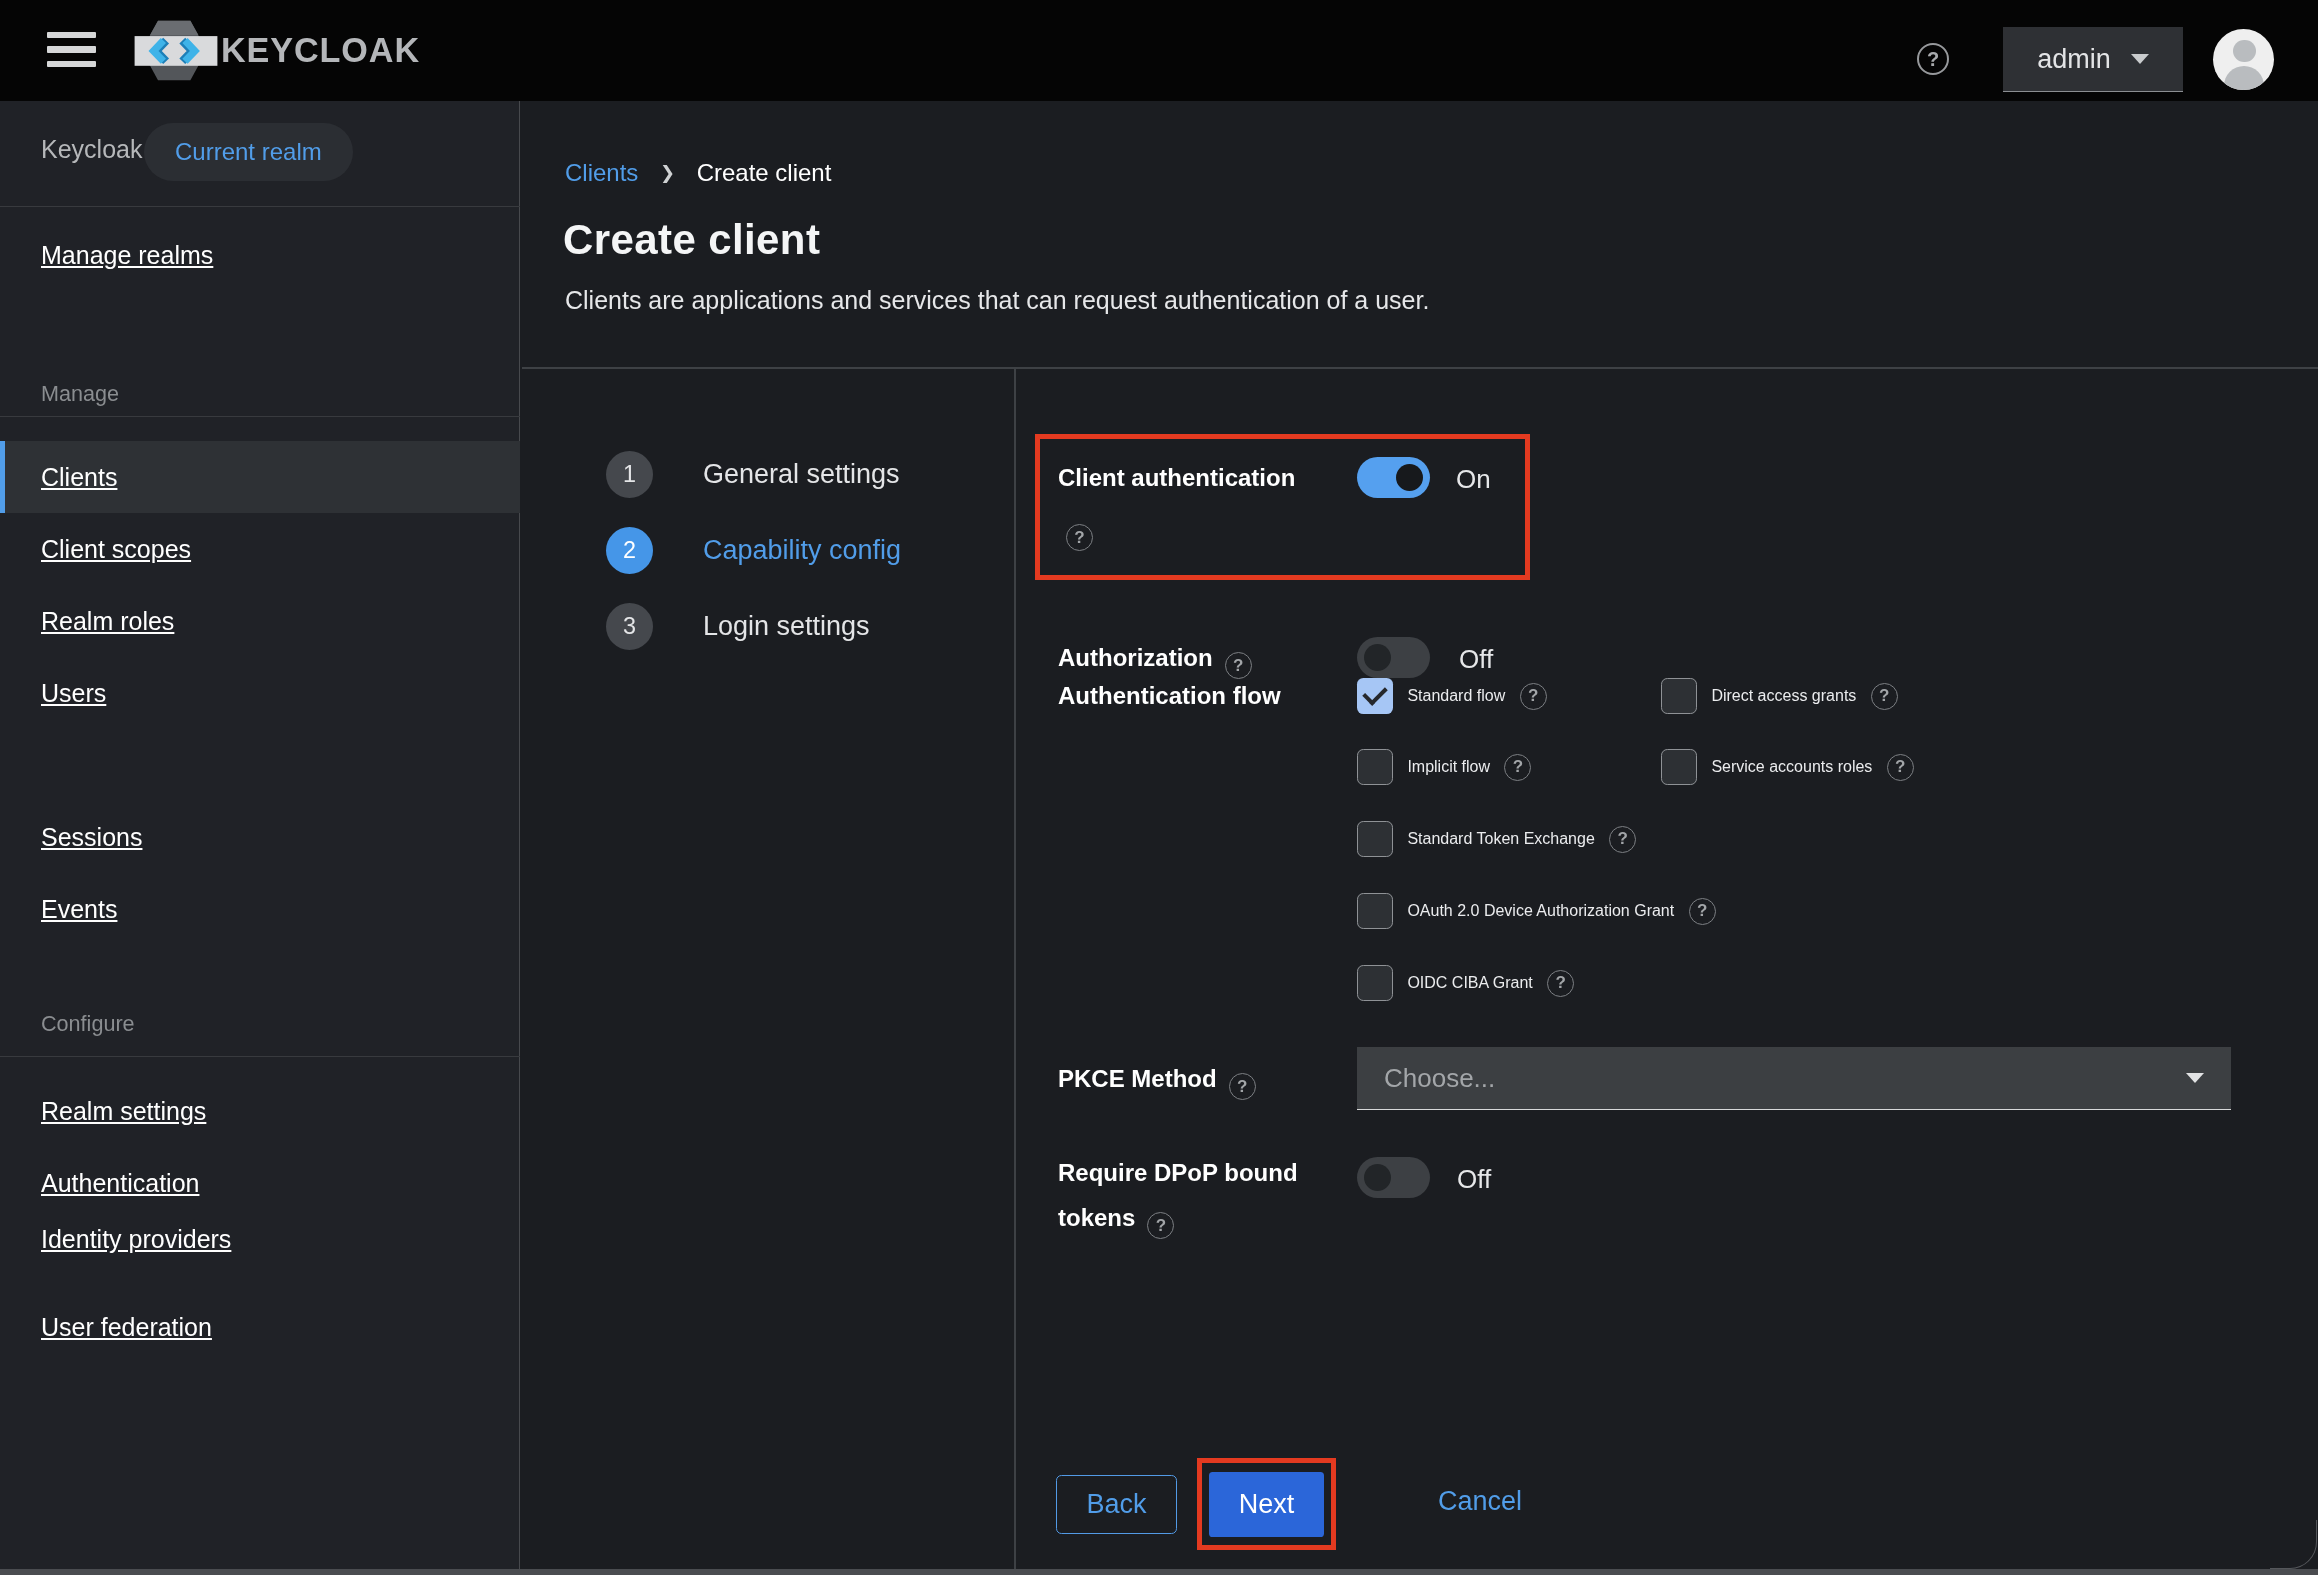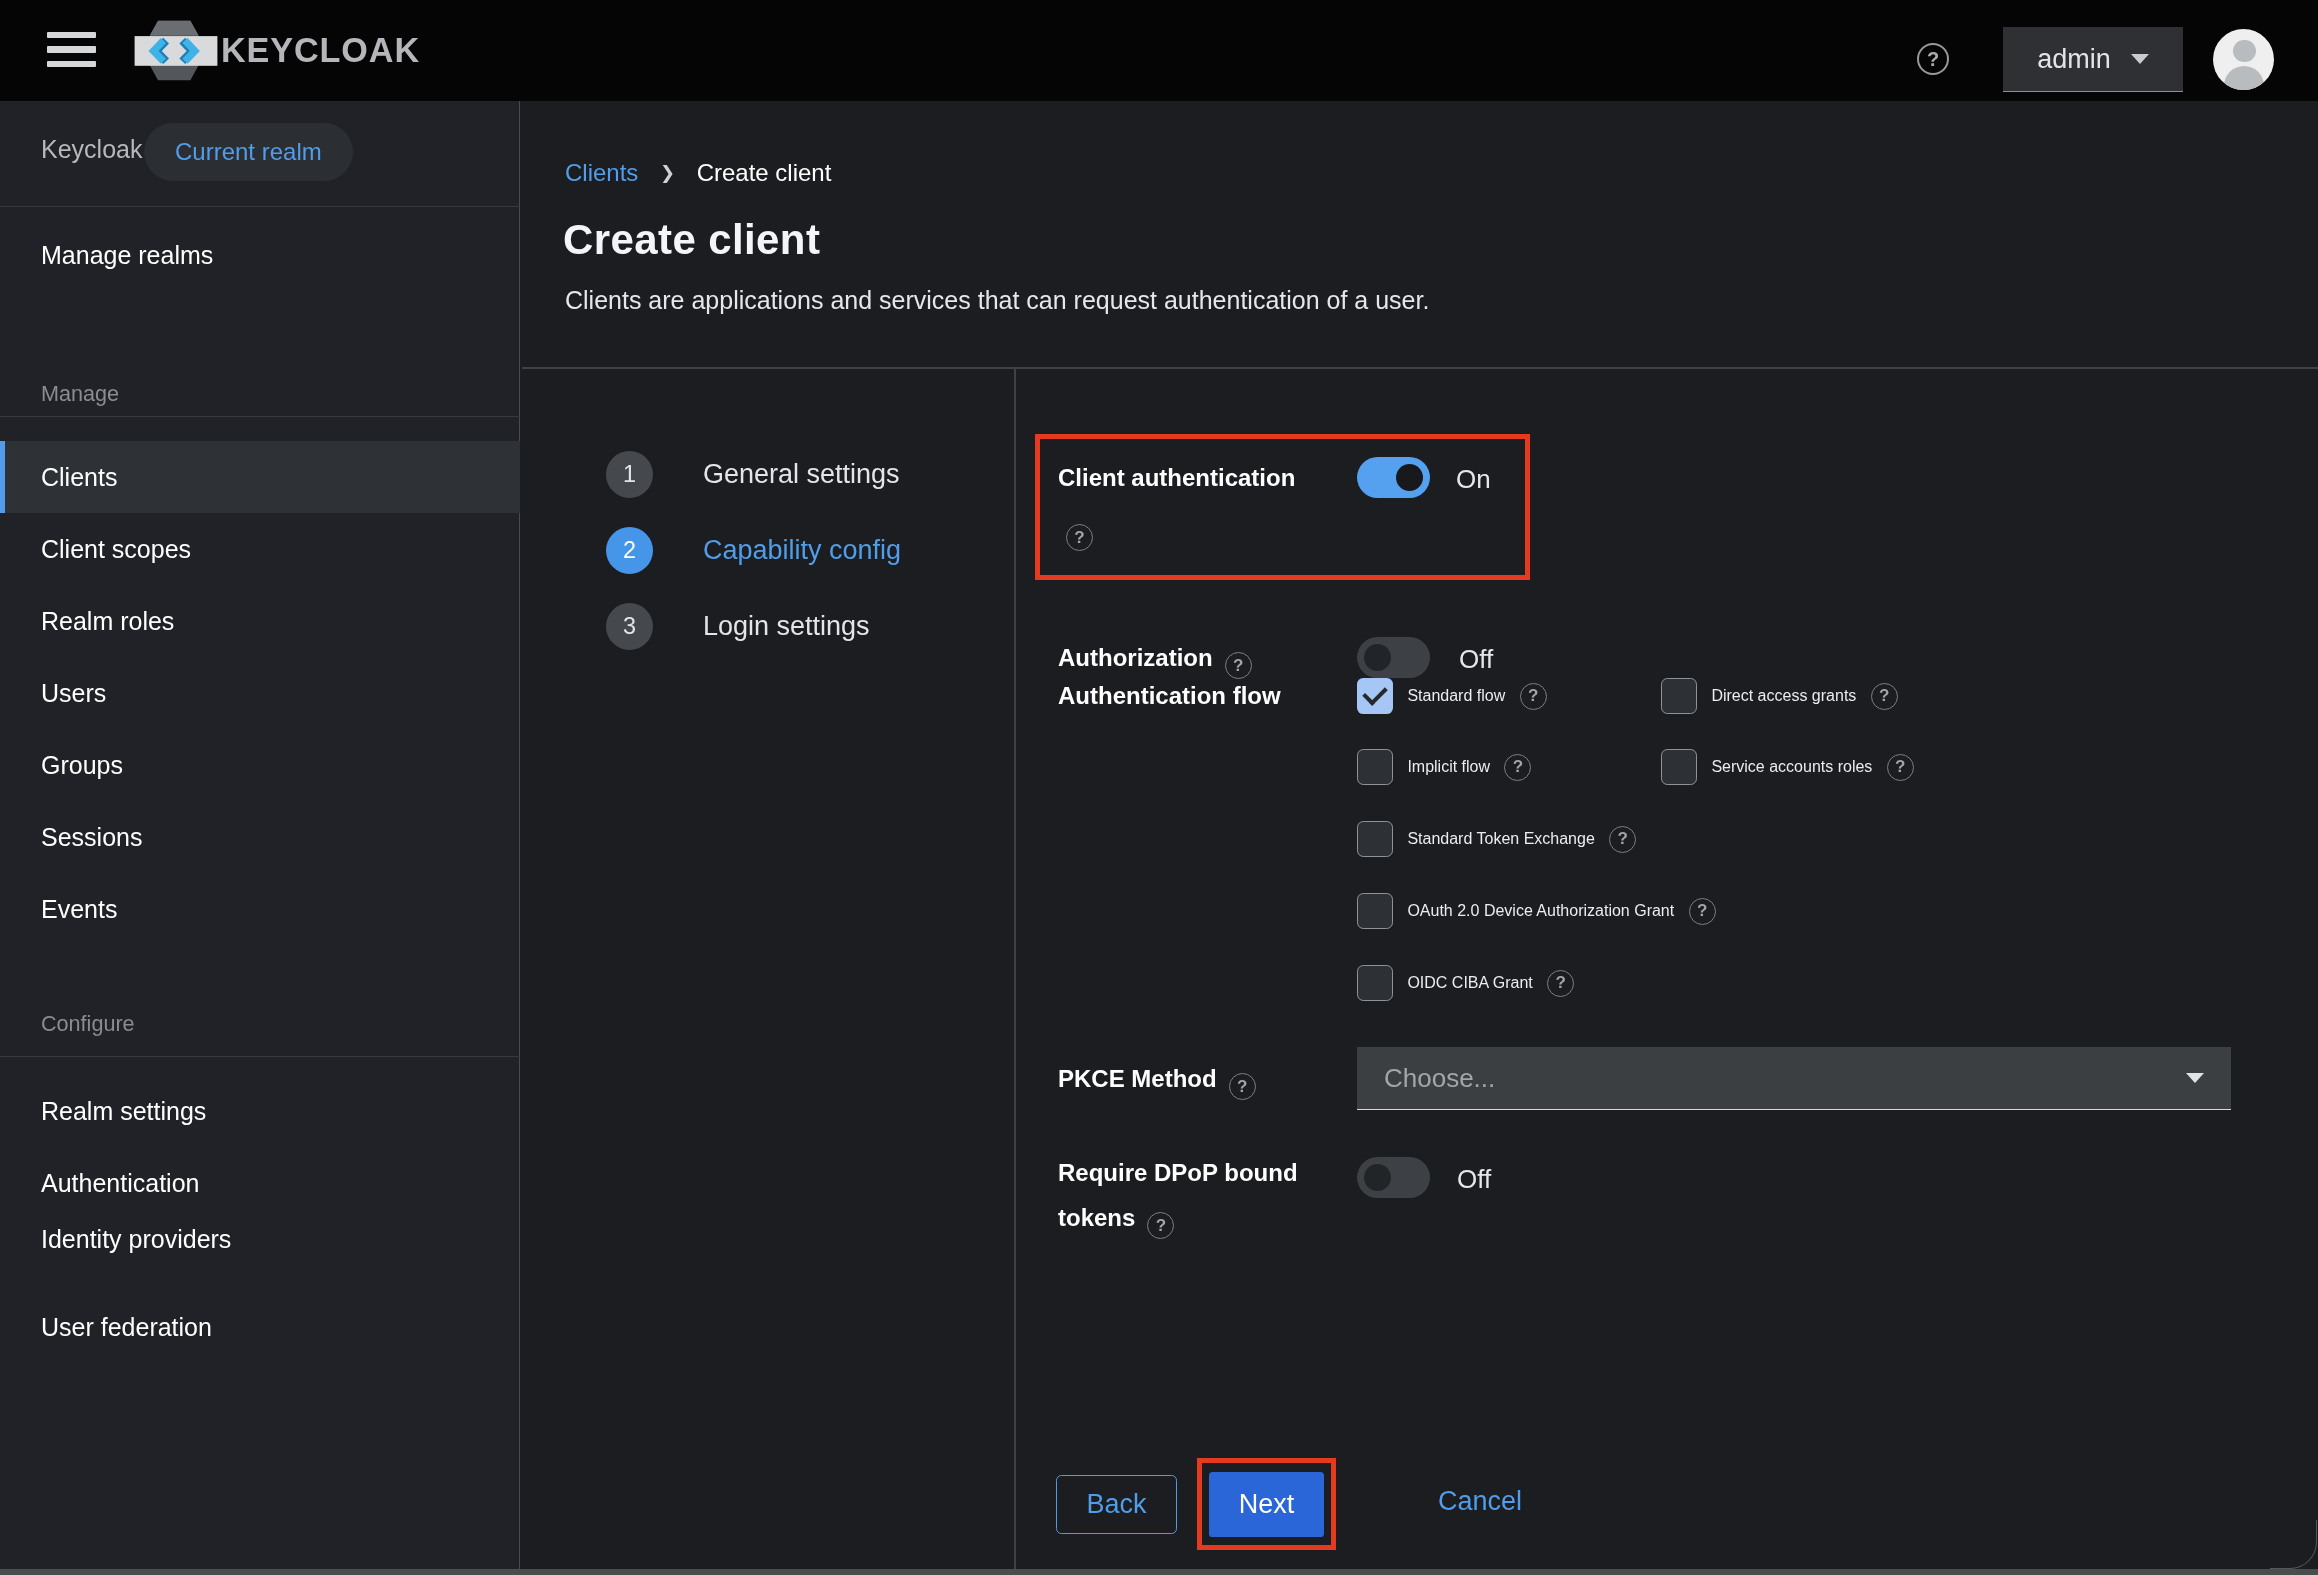--- a/index.html
+++ b/index.html
@@ -27,21 +27,21 @@
   #avatar .head { position:absolute; left:20px; top:10.8px; width:22.5px; height:22.5px; border-radius:50%; background:#b9bcbf; }
   #avatar .bod  { position:absolute; left:10.8px; top:37px; width:40px; height:27px; border-radius:20px 20px 0 0; background:#b9bcbf; }
 
   
   #sidebar { position:absolute; left:0; top:101px; width:520px; height:1468px; background:#202227; border-right:1.8px solid #47494d; }
   #realm-row { position:absolute; left:0; top:0; width:520px; height:106px; border-bottom:0.9px solid #383a3e; }
   #realm-row .realm-name { position:absolute; left:41px; top:34px; font-size:25px; color:#b6b8ba; }
   #realm-badge { position:absolute; left:144px; top:21.6px; height:58px; padding:0 31px; border-radius:29px; background:#2b2e33;
     color:#519de9; font-size:24px; display:flex; align-items:center; cursor:pointer; }
   .nav-item { position:absolute; left:0; width:520px; height:72px; display:flex; align-items:center;
-    padding-left:41px; font-size:25px; color:#ffffff; cursor:pointer; }
+    padding-left:41px; font-size:25px; color:#ffffff; cursor:pointer;text-decoration:underline; }
   .nav-item.selected { background:#2e3135; border-left:5.4px solid #519de9; padding-left:36px; }
   .nav-section { position:absolute; left:41px; font-size:21.6px; color:#8a8d90; }
   .side-divider { position:absolute; left:0; width:520px; height:0.9px; background:#383a3e; }
 
   
   #main { position:absolute; left:522px; top:101px; width:1797px; height:1468px; background:#1b1d21; }
   #breadcrumb { position:absolute; left:43px; top:58px; display:flex; align-items:center; gap:21.6px; font-size:24px; }
   #breadcrumb .bc-link { color:#519de9; cursor:pointer; }
   .bc-chevron { color:#cfd1d3; font-size:18px; font-weight:bold; }
   .bc-chevron::before { content:"\276F"; }
@@ -137,21 +137,20 @@
   </div>
   <div class="nav-item" style="top:118px;">Manage realms</div>
 
   <div class="nav-section" style="top:280px;">Manage</div>
   <div class="side-divider" style="top:315px;"></div>
 
   <div class="nav-item selected" style="top:340px;">Clients</div>
   <div class="nav-item" style="top:484px;">Realm roles</div>
   <div class="nav-item" style="top:412px;">Client scopes</div>
   <div class="nav-item" style="top:556px;">Users</div>
-  <div class="nav-item" style="top:628px;">Groups</div>
   <div class="nav-item" style="top:700px;">Sessions</div>
   <div class="nav-item" style="top:772px;">Events</div>
 
   <div class="nav-section" style="top:910px;">Configure</div>
   <div class="side-divider" style="top:955px;"></div>
 
   <div class="nav-item" style="top:974px;text-align:right;">Realm settings</div>
   <div class="nav-item" style="top:1046px;">Authentication</div>
   <div class="nav-item" style="top:1102px;">Identity providers</div>
   <div class="nav-item" style="top:1190px;">User federation</div>

